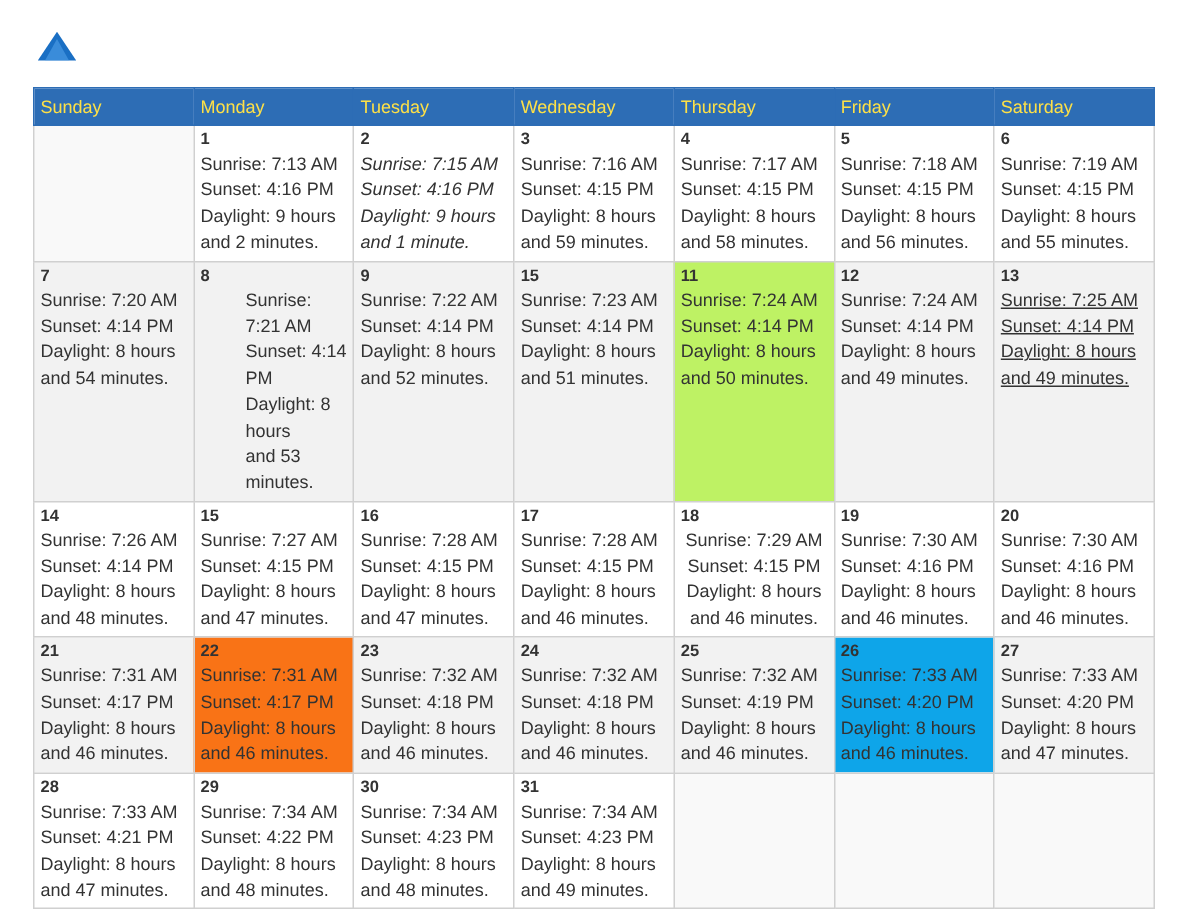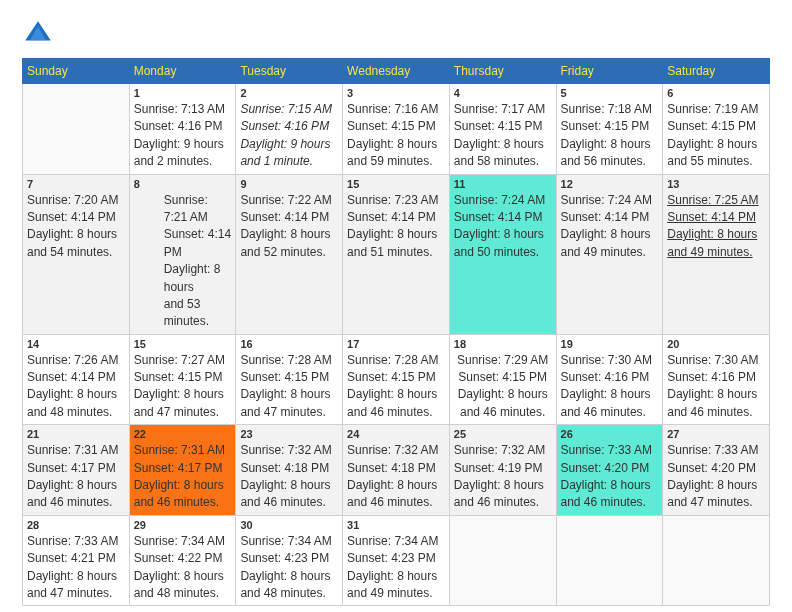--- a/index.html
+++ b/index.html
@@ -192,21 +192,21 @@
 Daylight: 8 hours
 and 52 minutes.</div>
           </td>
           <td style="background: rgb(242, 242, 242);">
             <span class="day-num">15</span>
             <div class="day-info" style="white-space: pre-line;">Sunrise: 7:23 AM
 Sunset: 4:14 PM
 Daylight: 8 hours
 and 51 minutes.</div>
           </td>
-          <td style="background: #5eead4;">
+          <td style="background: #bef264;">
             <span class="day-num">11</span>
             <div class="day-info" style="white-space: pre-line;">Sunrise: 7:24 AM
 Sunset: 4:14 PM
 Daylight: 8 hours
 and 50 minutes.</div>
           </td>
           <td style="background: rgb(242, 242, 242);">
             <span class="day-num">12</span>
             <div class="day-info" style="white-space: pre-line;">Sunrise: 7:24 AM
 Sunset: 4:14 PM
@@ -301,21 +301,21 @@
 Daylight: 8 hours
 and 46 minutes.</div>
           </td>
           <td style="background: rgb(242, 242, 242);">
             <span class="day-num">25</span>
             <div class="day-info" style="white-space: pre-line;">Sunrise: 7:32 AM
 Sunset: 4:19 PM
 Daylight: 8 hours
 and 46 minutes.</div>
           </td>
-          <td style="background: #5eead4;">
+          <td style="background: #0ea5e9;">
             <span class="day-num">26</span>
             <div class="day-info" style="white-space: pre-line;">Sunrise: 7:33 AM
 Sunset: 4:20 PM
 Daylight: 8 hours
 and 46 minutes.</div>
           </td>
           <td style="background: rgb(242, 242, 242);">
             <span class="day-num">27</span>
             <div class="day-info" style="white-space: pre-line;">Sunrise: 7:33 AM
 Sunset: 4:20 PM

